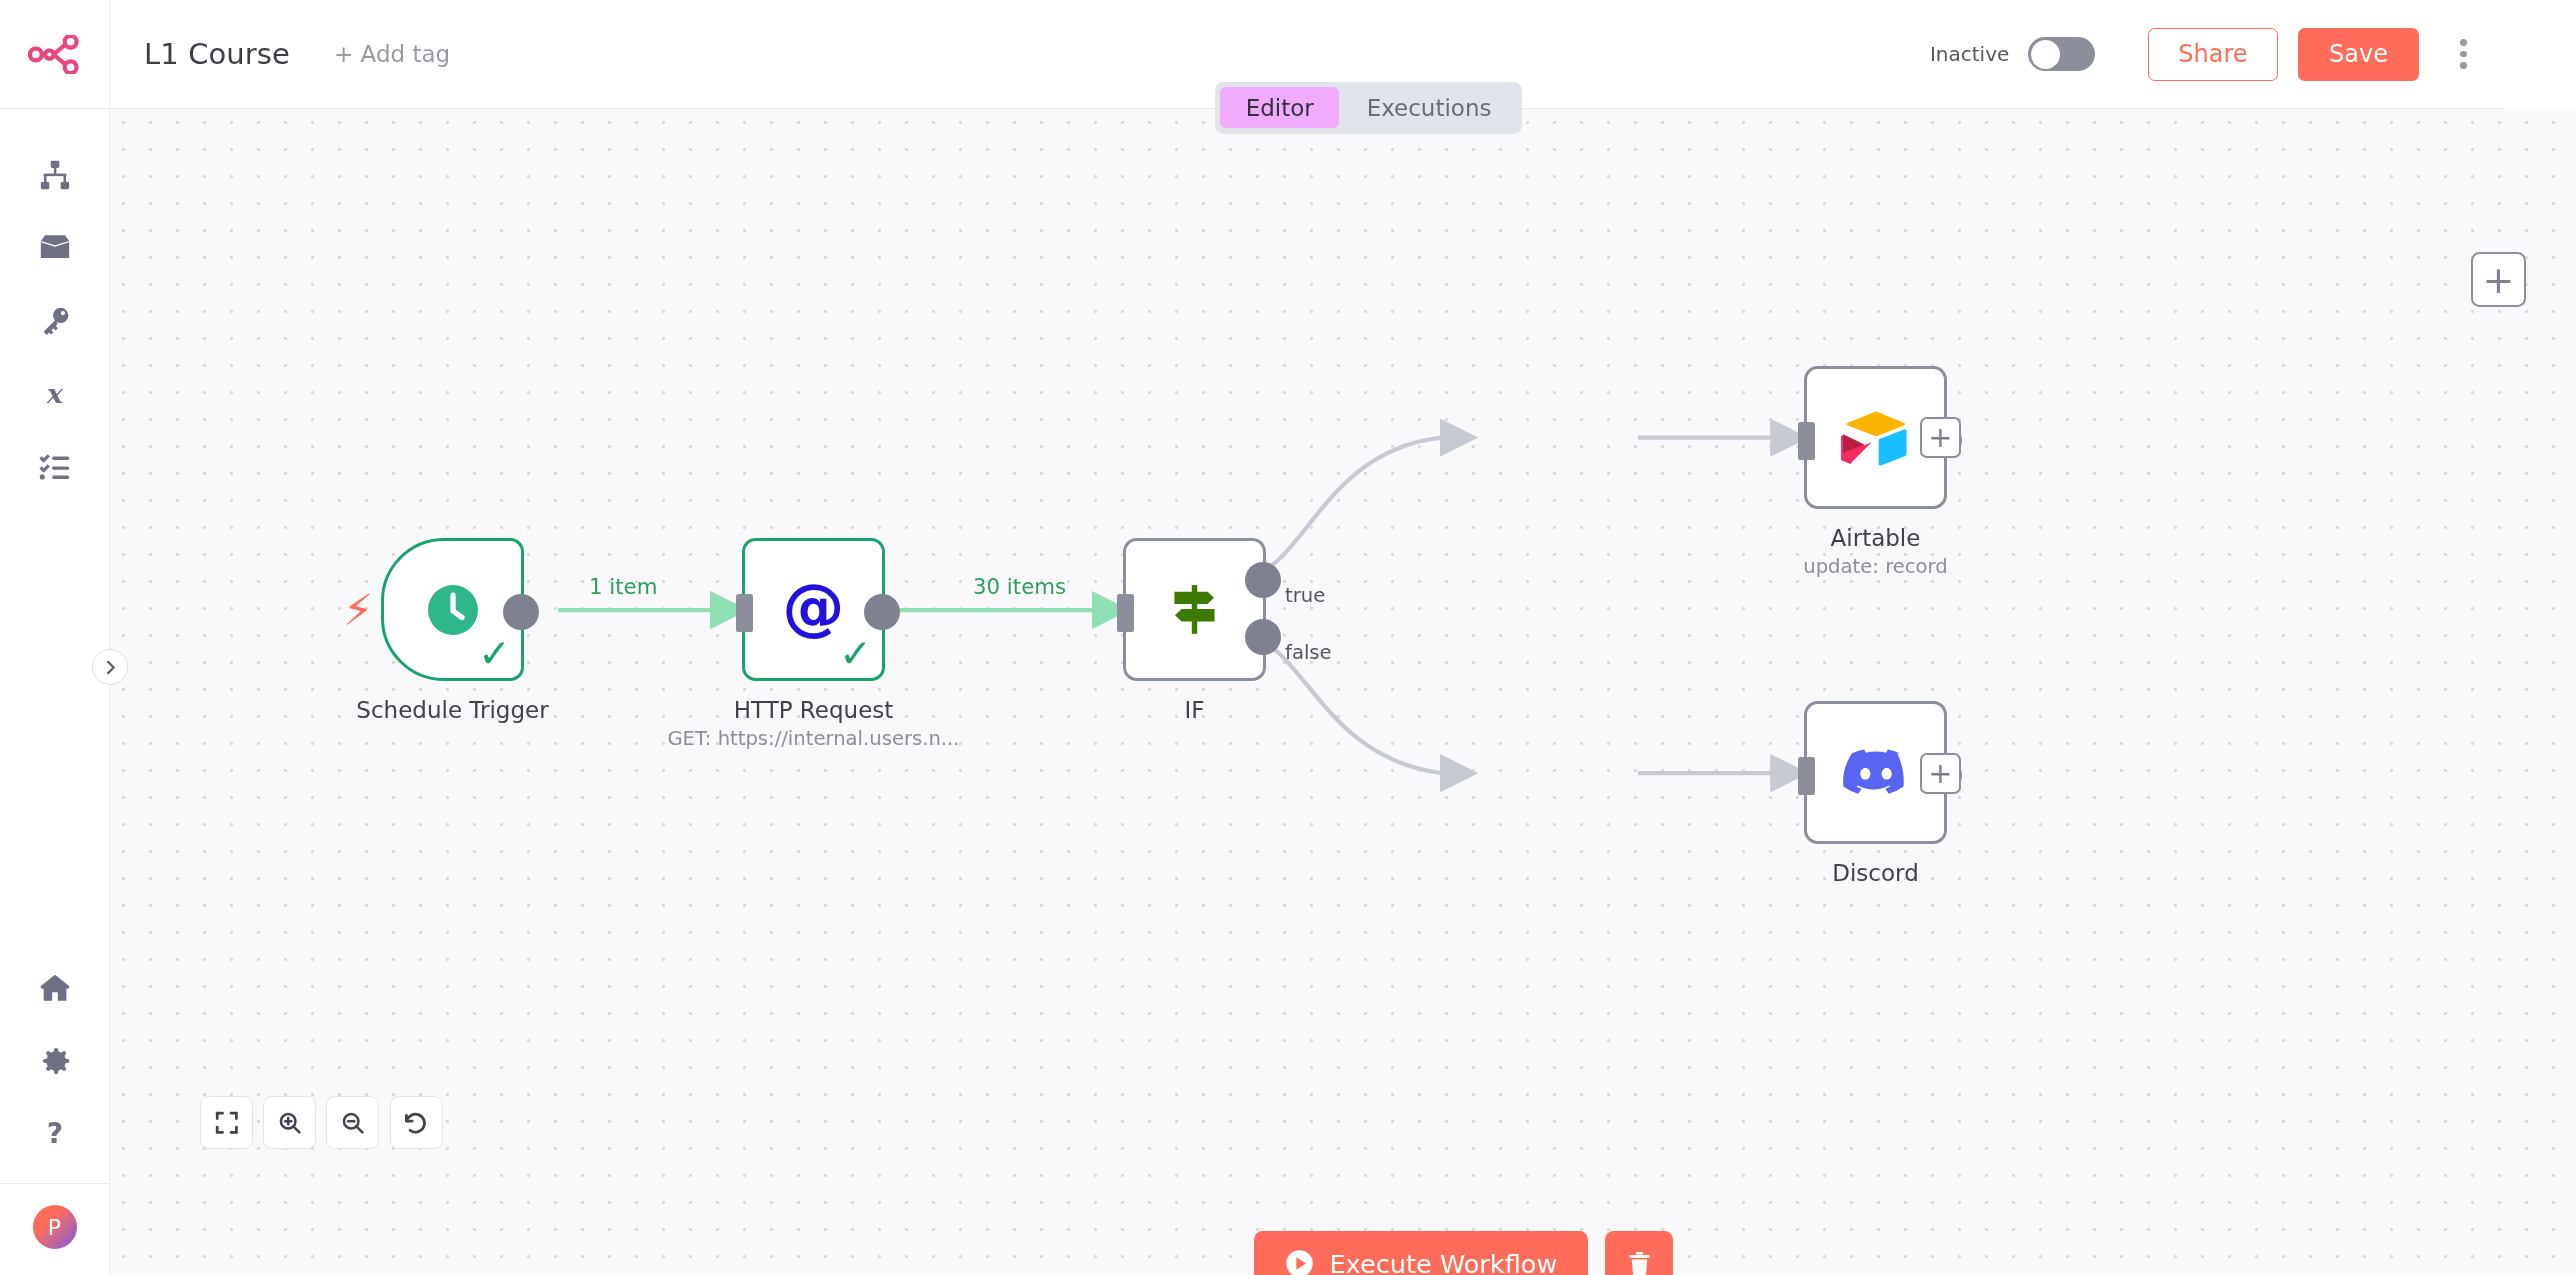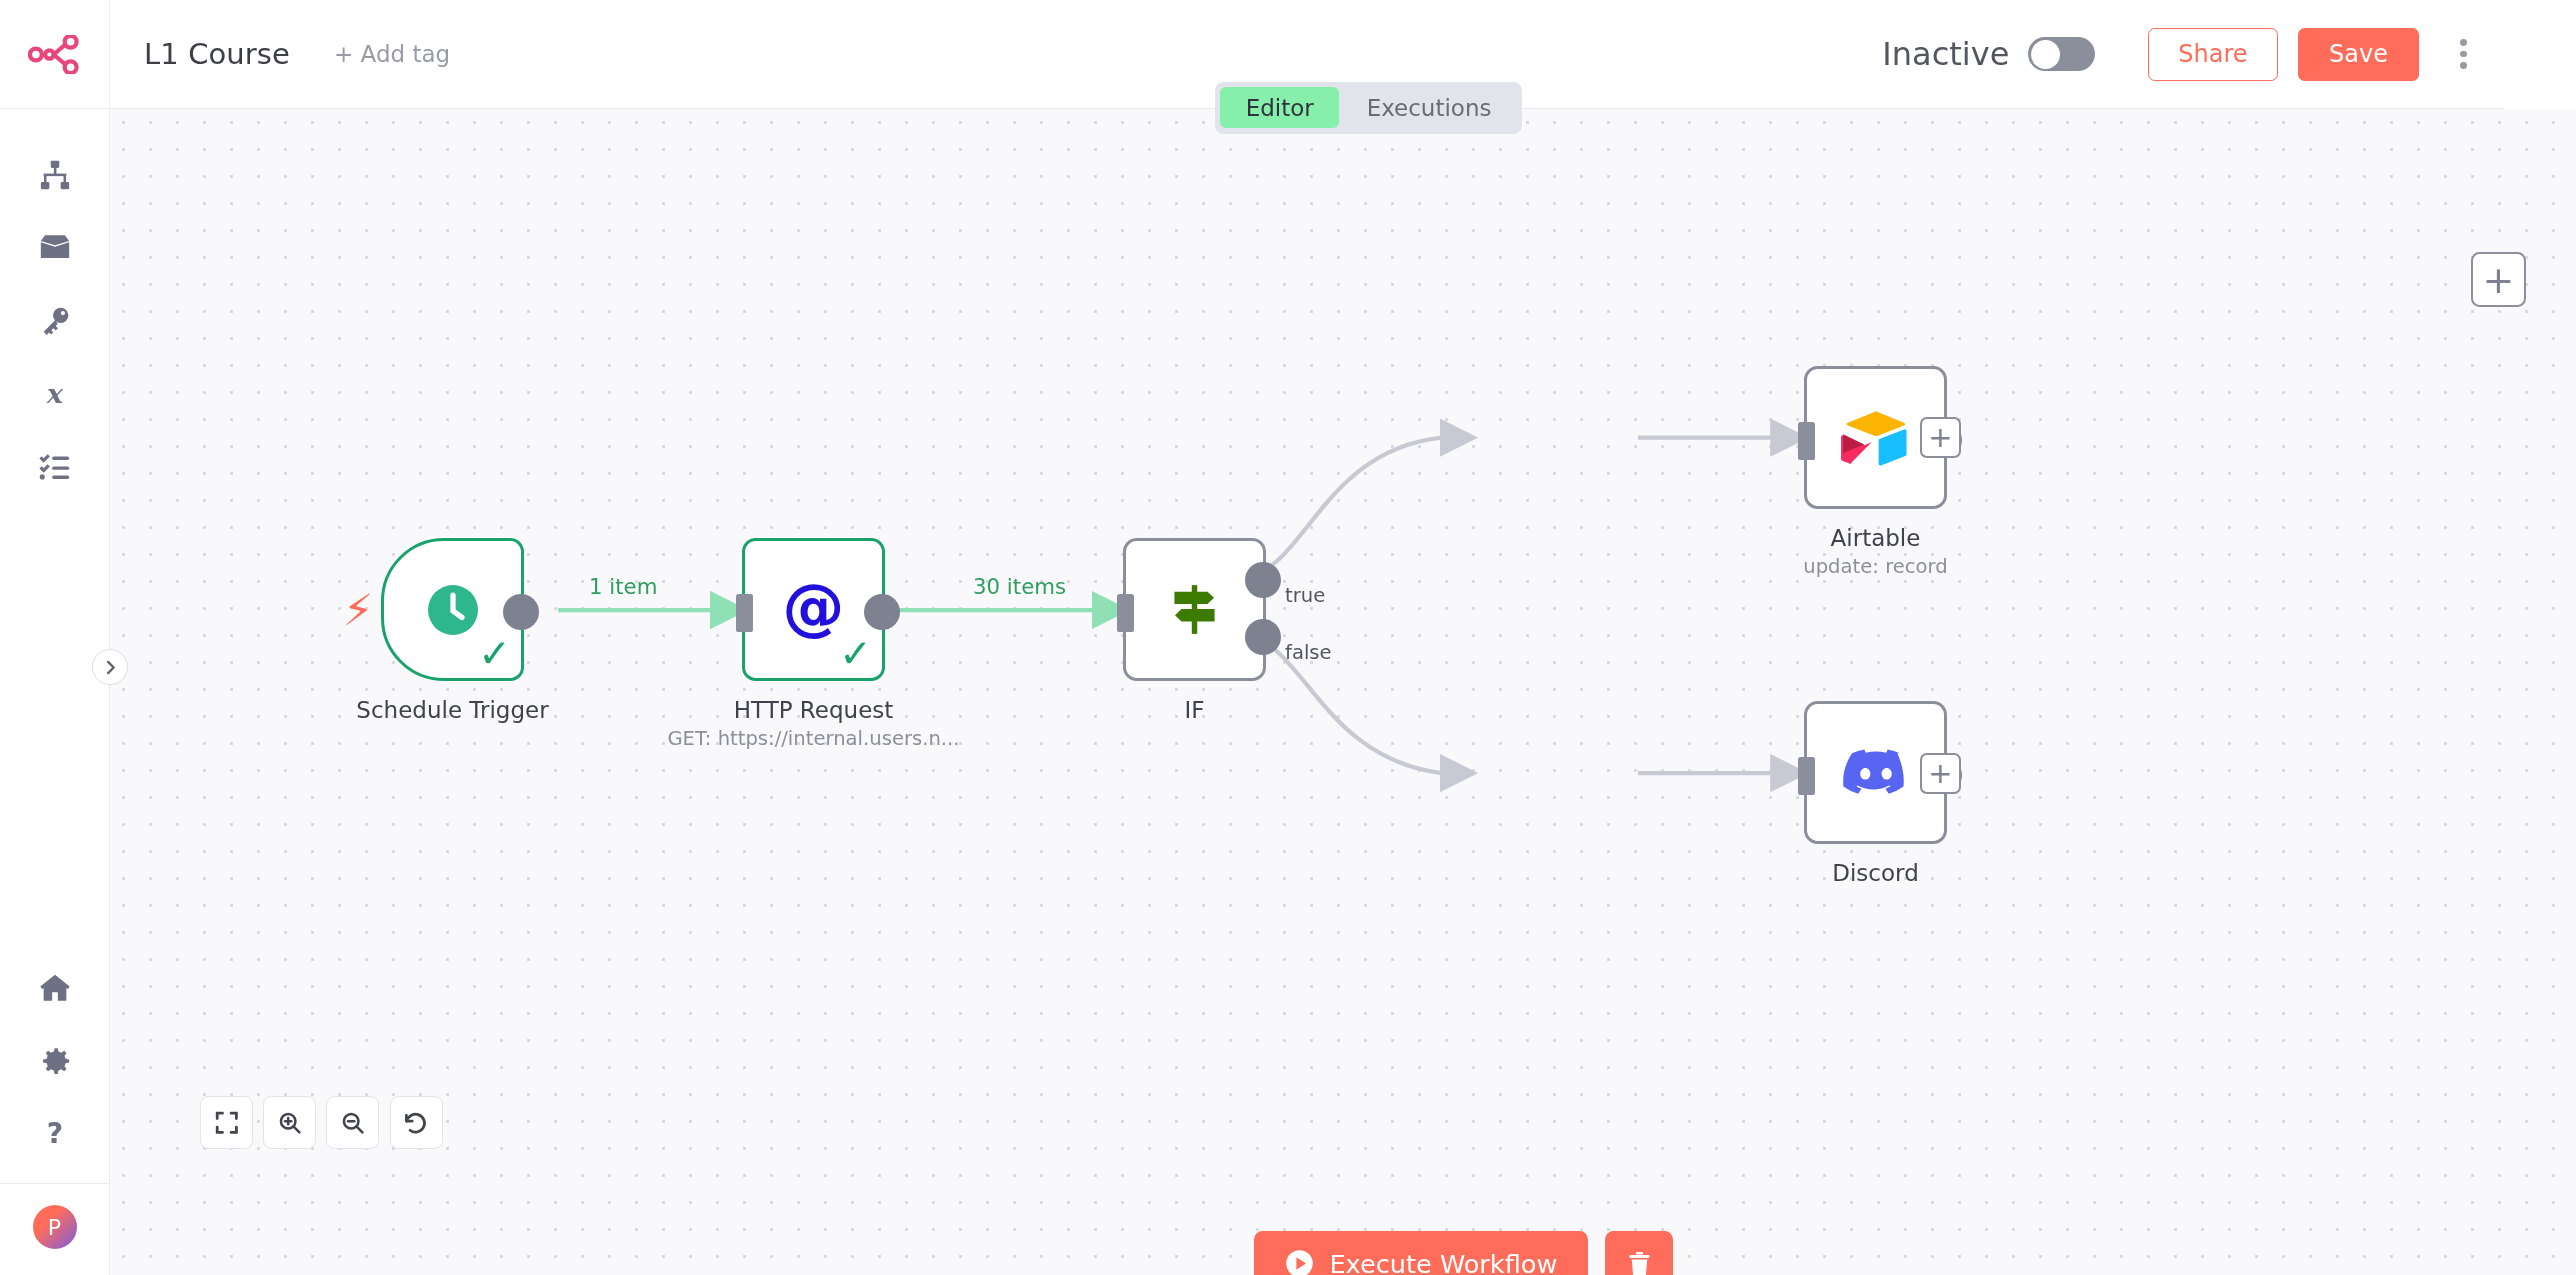--- a/index.html
+++ b/index.html
@@ -22,21 +22,21 @@
   }
   .wf-title{
     font-size:29px; color:#3e3e46; margin-left:34px; letter-spacing:0.1px;
   }
   .add-tag{
     font-size:23px; color:#9a9aa4; margin-left:44px; cursor:pointer;
   }
   .topbar-right{
     margin-left:auto; display:flex; align-items:center; gap:0; padding-right:32px;
   }
-  .inactive-label{ font-size:32px; color:#55555f; margin-right:19px; }
+  .inactive-label{ font-size:20px; color:#55555f; margin-right:19px; }
   .toggle{
     width:67px; height:34px; border-radius:17px; background:#8a8f9b;
     position:relative; cursor:pointer; margin-right:53px;
   }
   .toggle .knob{
     position:absolute; left:2.6px; top:2.6px; width:29px; height:29px;
     border-radius:50%; background:#fff;
   }
   .btn-share{
     height:53px; padding:0 29px; border:1.7px solid #ff6d5a; border-radius:6.8px;
@@ -55,21 +55,21 @@
 
   
   .tabs{
     position:absolute; left:1215px; top:82px; z-index:60;
     background:#e2e4ec; border-radius:8.5px; padding:5.1px;
     display:flex; gap:1.7px;
   }
   .tab{
     padding:7.7px 25.6px; border-radius:6px; font-size:23px; color:#6b6b76; cursor:pointer;
   }
-  .tab.active{ background:#86efac; color:#32323c; }
+  .tab.active{ background:#f0abfc; color:#32323c; }
 
   
   .sidebar{
     position:absolute; left:0; top:109px; width:110px; height:1166px;
     background:#fff; border-right:0.9px solid #e9e9ee;
     display:flex; flex-direction:column; align-items:center; z-index:35;
   }
   .side-top{ margin-top:29px; display:flex; flex-direction:column; align-items:center; gap:0; }
   .side-bottom{ margin-top:auto; display:flex; flex-direction:column; align-items:center; }
   .side-item{

